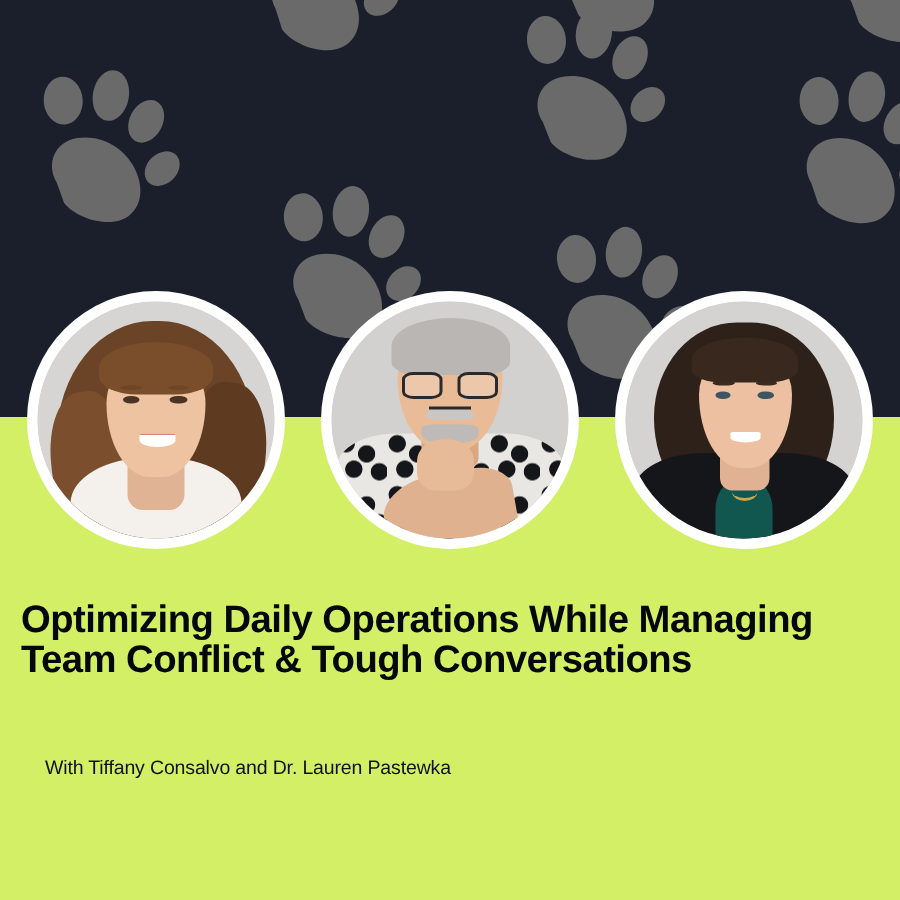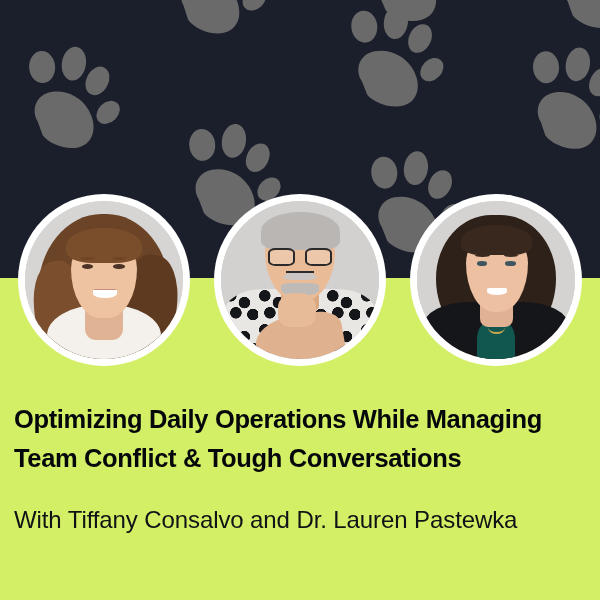--- a/index.html
+++ b/index.html
@@ -219,29 +219,29 @@
   #text-block {
     position: absolute;
     left: 14px;
     top: 400px;
     width: 580px;
   }
   #session-title {
     margin: 0;
     font-size: 25.5px;
     font-weight: bold;
-    line-height: 39px;
+    line-height: 27px;
     color: #06070a;
     letter-spacing: -0.35px;
     white-space: pre-line;
   }
   #session-presenters {
-    margin: 0;
+    margin: 16px;
     padding-top: 30px;
-    font-size: 24px;
+    font-size: 13px;
     font-weight: normal;
     line-height: 24px;
     color: #101215;
     letter-spacing: -0.1px;
   }
 </style>
 </head>
 <body>
 
 <div id="promo-card">

